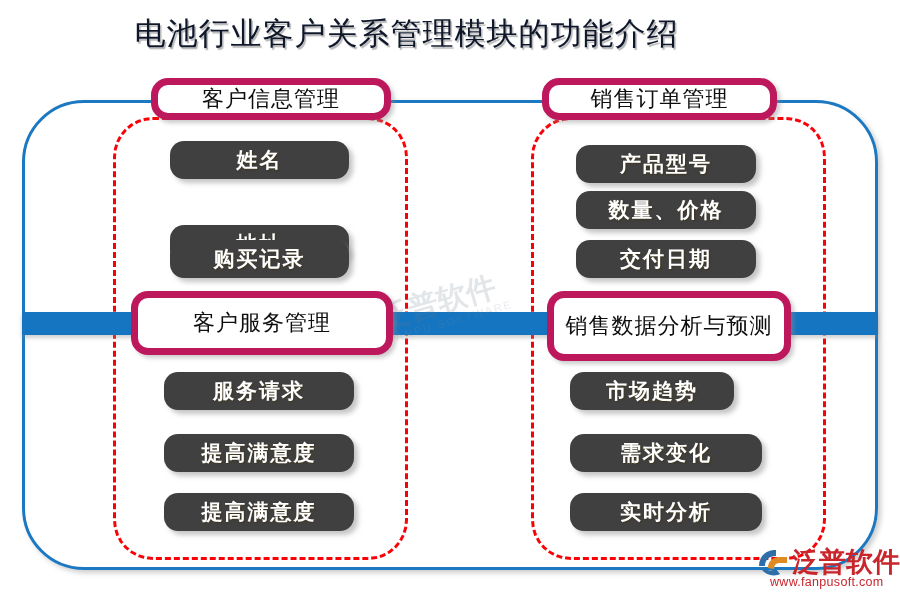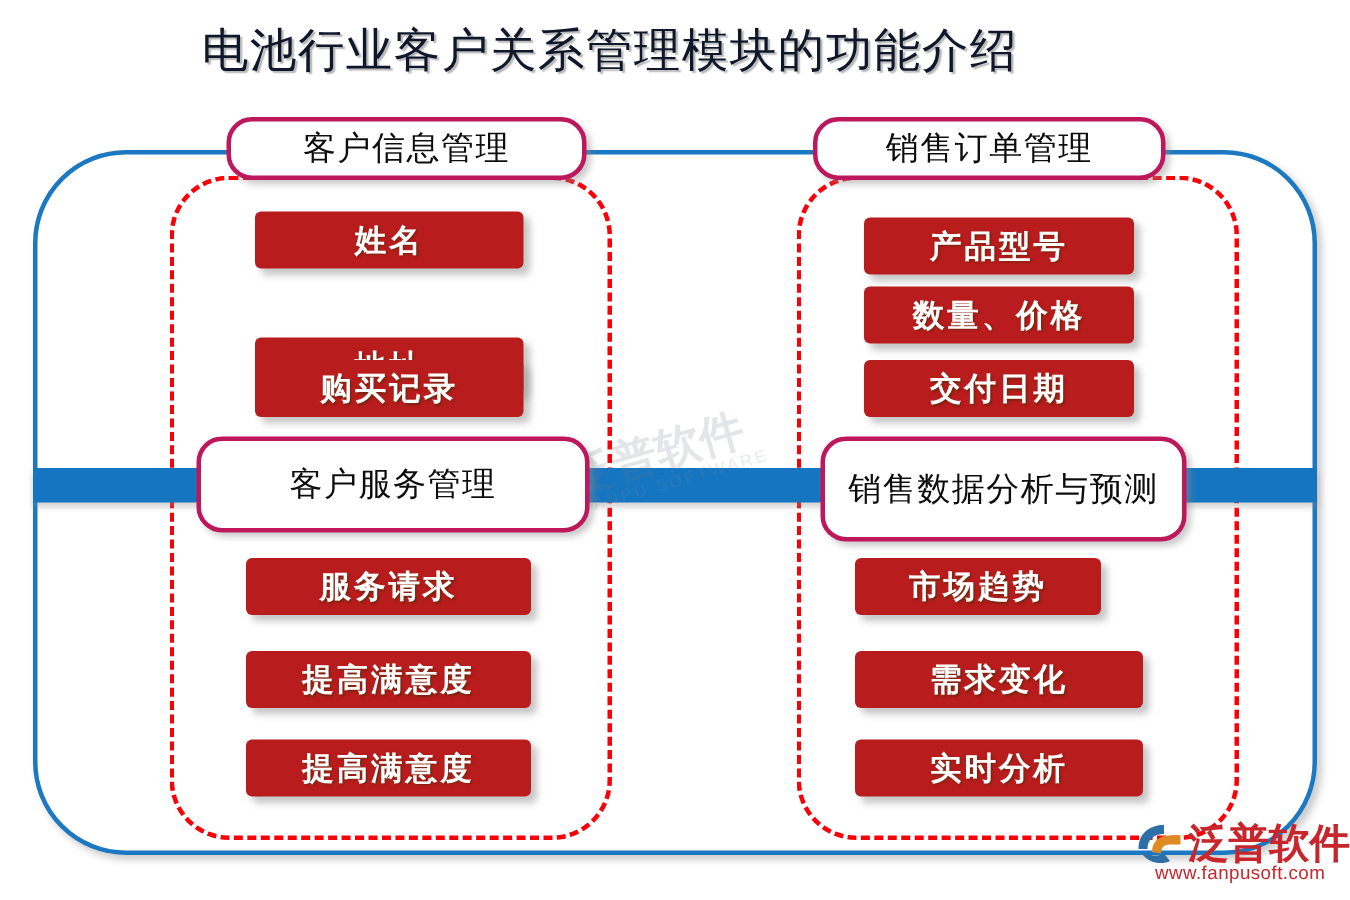--- a/index.html
+++ b/index.html
@@ -76,43 +76,43 @@
     box-sizing: border-box;
     background: transparent;
   }
   .dashed-left  { left: 113px; top: 117px; width: 295px; height: 443px; }
   .dashed-right { left: 531px; top: 117px; width: 295px; height: 443px; }
 
   
   .white-box {
     position: absolute;
     background: #ffffff;
-    border: 3px solid #be185d;
+    border: 7px solid #be185d;
     border-radius: 17px;
     box-sizing: border-box;
     display: flex;
     align-items: center;
     justify-content: center;
     color: #0d0d0d;
     font-size: 22px;
     letter-spacing: 1px;
     box-shadow: 3px 3px 4px rgba(140,140,140,0.45);
     font-family: "Liberation Serif", "DejaVu Serif", serif;
     white-space: nowrap;
   }
   .wb-1 { left: 151px; top: 78px;  width: 240px; height: 42px; }
   .wb-2 { left: 542px; top: 78px;  width: 235px; height: 42px; }
   .wb-3 { left: 131px; top: 291px; width: 262px; height: 64px; }
   .wb-4 { left: 547px; top: 291px; width: 244px; height: 70px; }
 
   
   .gold-box {
     position: absolute;
-    background: #b91c1c;
-    border-radius: 4px;
+    background: #404040;
+    border-radius: 14px;
     box-sizing: border-box;
     display: flex;
     align-items: center;
     justify-content: center;
     color: #ffffff;
     font-size: 21px;
     font-weight: bold;
     letter-spacing: 2px;
     text-shadow: 1px 1px 1.5px rgba(60,45,0,0.55);
     box-shadow: 4px 4px 5px rgba(150,150,150,0.55);

